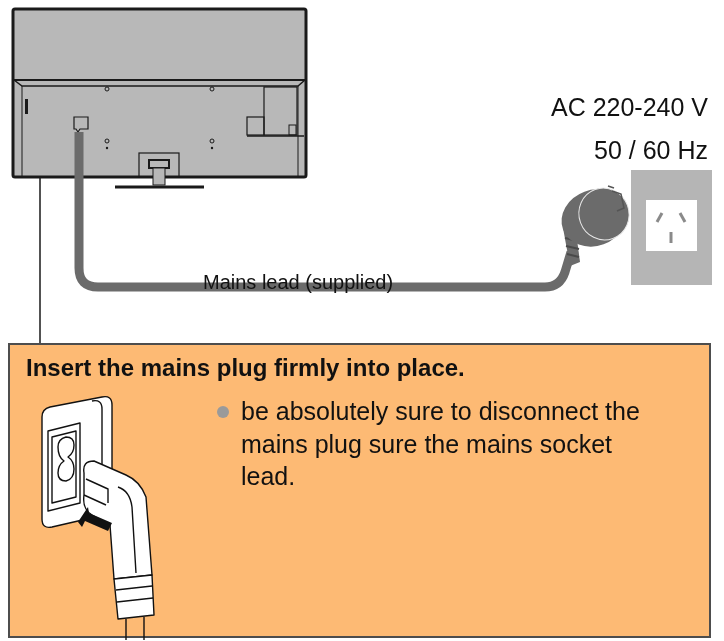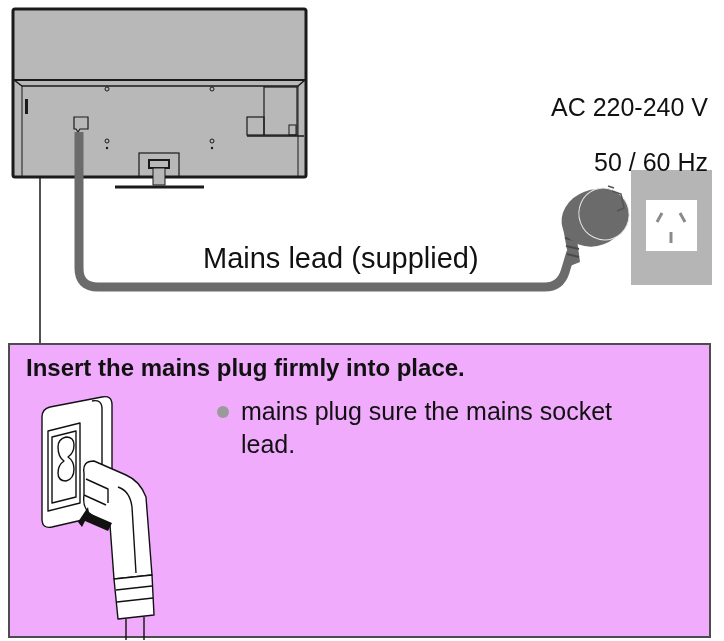--- a/index.html
+++ b/index.html
@@ -1,23 +1,23 @@
 <!DOCTYPE html>
 <html><head>
 <meta charset="utf-8">
 <style>
   html, body { margin: 0; padding: 0; background: #ffffff; }
   body { width: 724px; height: 641px; position: relative; overflow: hidden;
          font-family: "Liberation Sans", sans-serif; color: #111111; }
   .abs { position: absolute; }
   svg.layer { position: absolute; left: 0; top: 0; }
   .spec-line { font-size: 25px; line-height: 30px; text-align: center; white-space: nowrap; }
-  .lead-label { font-size: 29px; line-height: 30px; white-space: nowrap; }
+  .lead-label { font-size: 20px; line-height: 30px; white-space: nowrap; margin-top: 24px; }
   .box { position: absolute; left: 8px; top: 343px; width: 699px; height: 291px;
-         border: 2px solid #4d4d4d; background: #f0abfc; }
+         border: 2px solid #4d4d4d; background: #fdba74; }
   .box-title { position: absolute; left: 16px; top: 8px; font-size: 24px; font-weight: bold;
                white-space: nowrap; line-height: 30px; }
   .bullet-text { position: absolute; left: 231px; top: 50px; width: 460px;
                  font-size: 25px; line-height: 32.5px; }
   .bullet-dot { position: absolute; left: 207px; top: 61px; width: 12px; height: 12px;
                 border-radius: 50%; background: #9a9a9a; }
 </style>
 </head>
 <body>
 
@@ -71,21 +71,21 @@
   <g>
     <rect x="631" y="170" width="81" height="115" fill="#b5b5b5"></rect>
     <rect x="646" y="200" width="51" height="51" fill="#ffffff"></rect>
     <line x1="662" y1="213" x2="657" y2="222" stroke="#8a8a8a" stroke-width="3"></line>
     <line x1="680" y1="213" x2="685" y2="222" stroke="#8a8a8a" stroke-width="3"></line>
     <line x1="671" y1="232" x2="671" y2="243" stroke="#8a8a8a" stroke-width="3"></line>
   </g>
 </svg>
 
 <div class="abs spec-line" style="right:16px; top:92px;">AC 220-240 V</div>
-<div class="abs spec-line" style="right:16px; top:135px;margin-top:12px;">50 / 60 Hz</div>
+<div class="abs spec-line" style="right:16px; top:135px;">50 / 60 Hz</div>
 
 <div class="abs lead-label" style="left:203px; top:243px;">Mains lead (supplied)</div>
 
 <div class="box">
   <div class="box-title">Insert the mains plug firmly into place.</div>
 
   <svg style="position:absolute; left:12px; top:50px;" width="160" height="245" viewBox="0 0 160 245">
     <g fill="#ffffff" stroke="#111111" stroke-width="1.4" stroke-linejoin="round">
 
       <path d="M20,22 Q20,14 28,12 L80,2 Q90,0 90,10 L90,110 Q90,118 82,120 L30,132 Q20,134 20,124 Z"></path>
@@ -107,16 +107,17 @@
 
       <line x1="104" y1="224" x2="104" y2="245"></line>
       <line x1="122" y1="222" x2="122" y2="245"></line>
     </g>
 
     <path d="M56,127 L66,112 L67,118 L90,128 L86,136 L63,126 L60,132 Z" fill="#111111"></path>
   </svg>
 
   <div class="bullet-dot"></div>
   <div class="bullet-text">
+    <div>be absolutely sure to disconnect the</div>
     <div>mains plug sure the mains socket</div>
     <div>lead.</div>
   </div>
 </div>
 
 </body></html>

